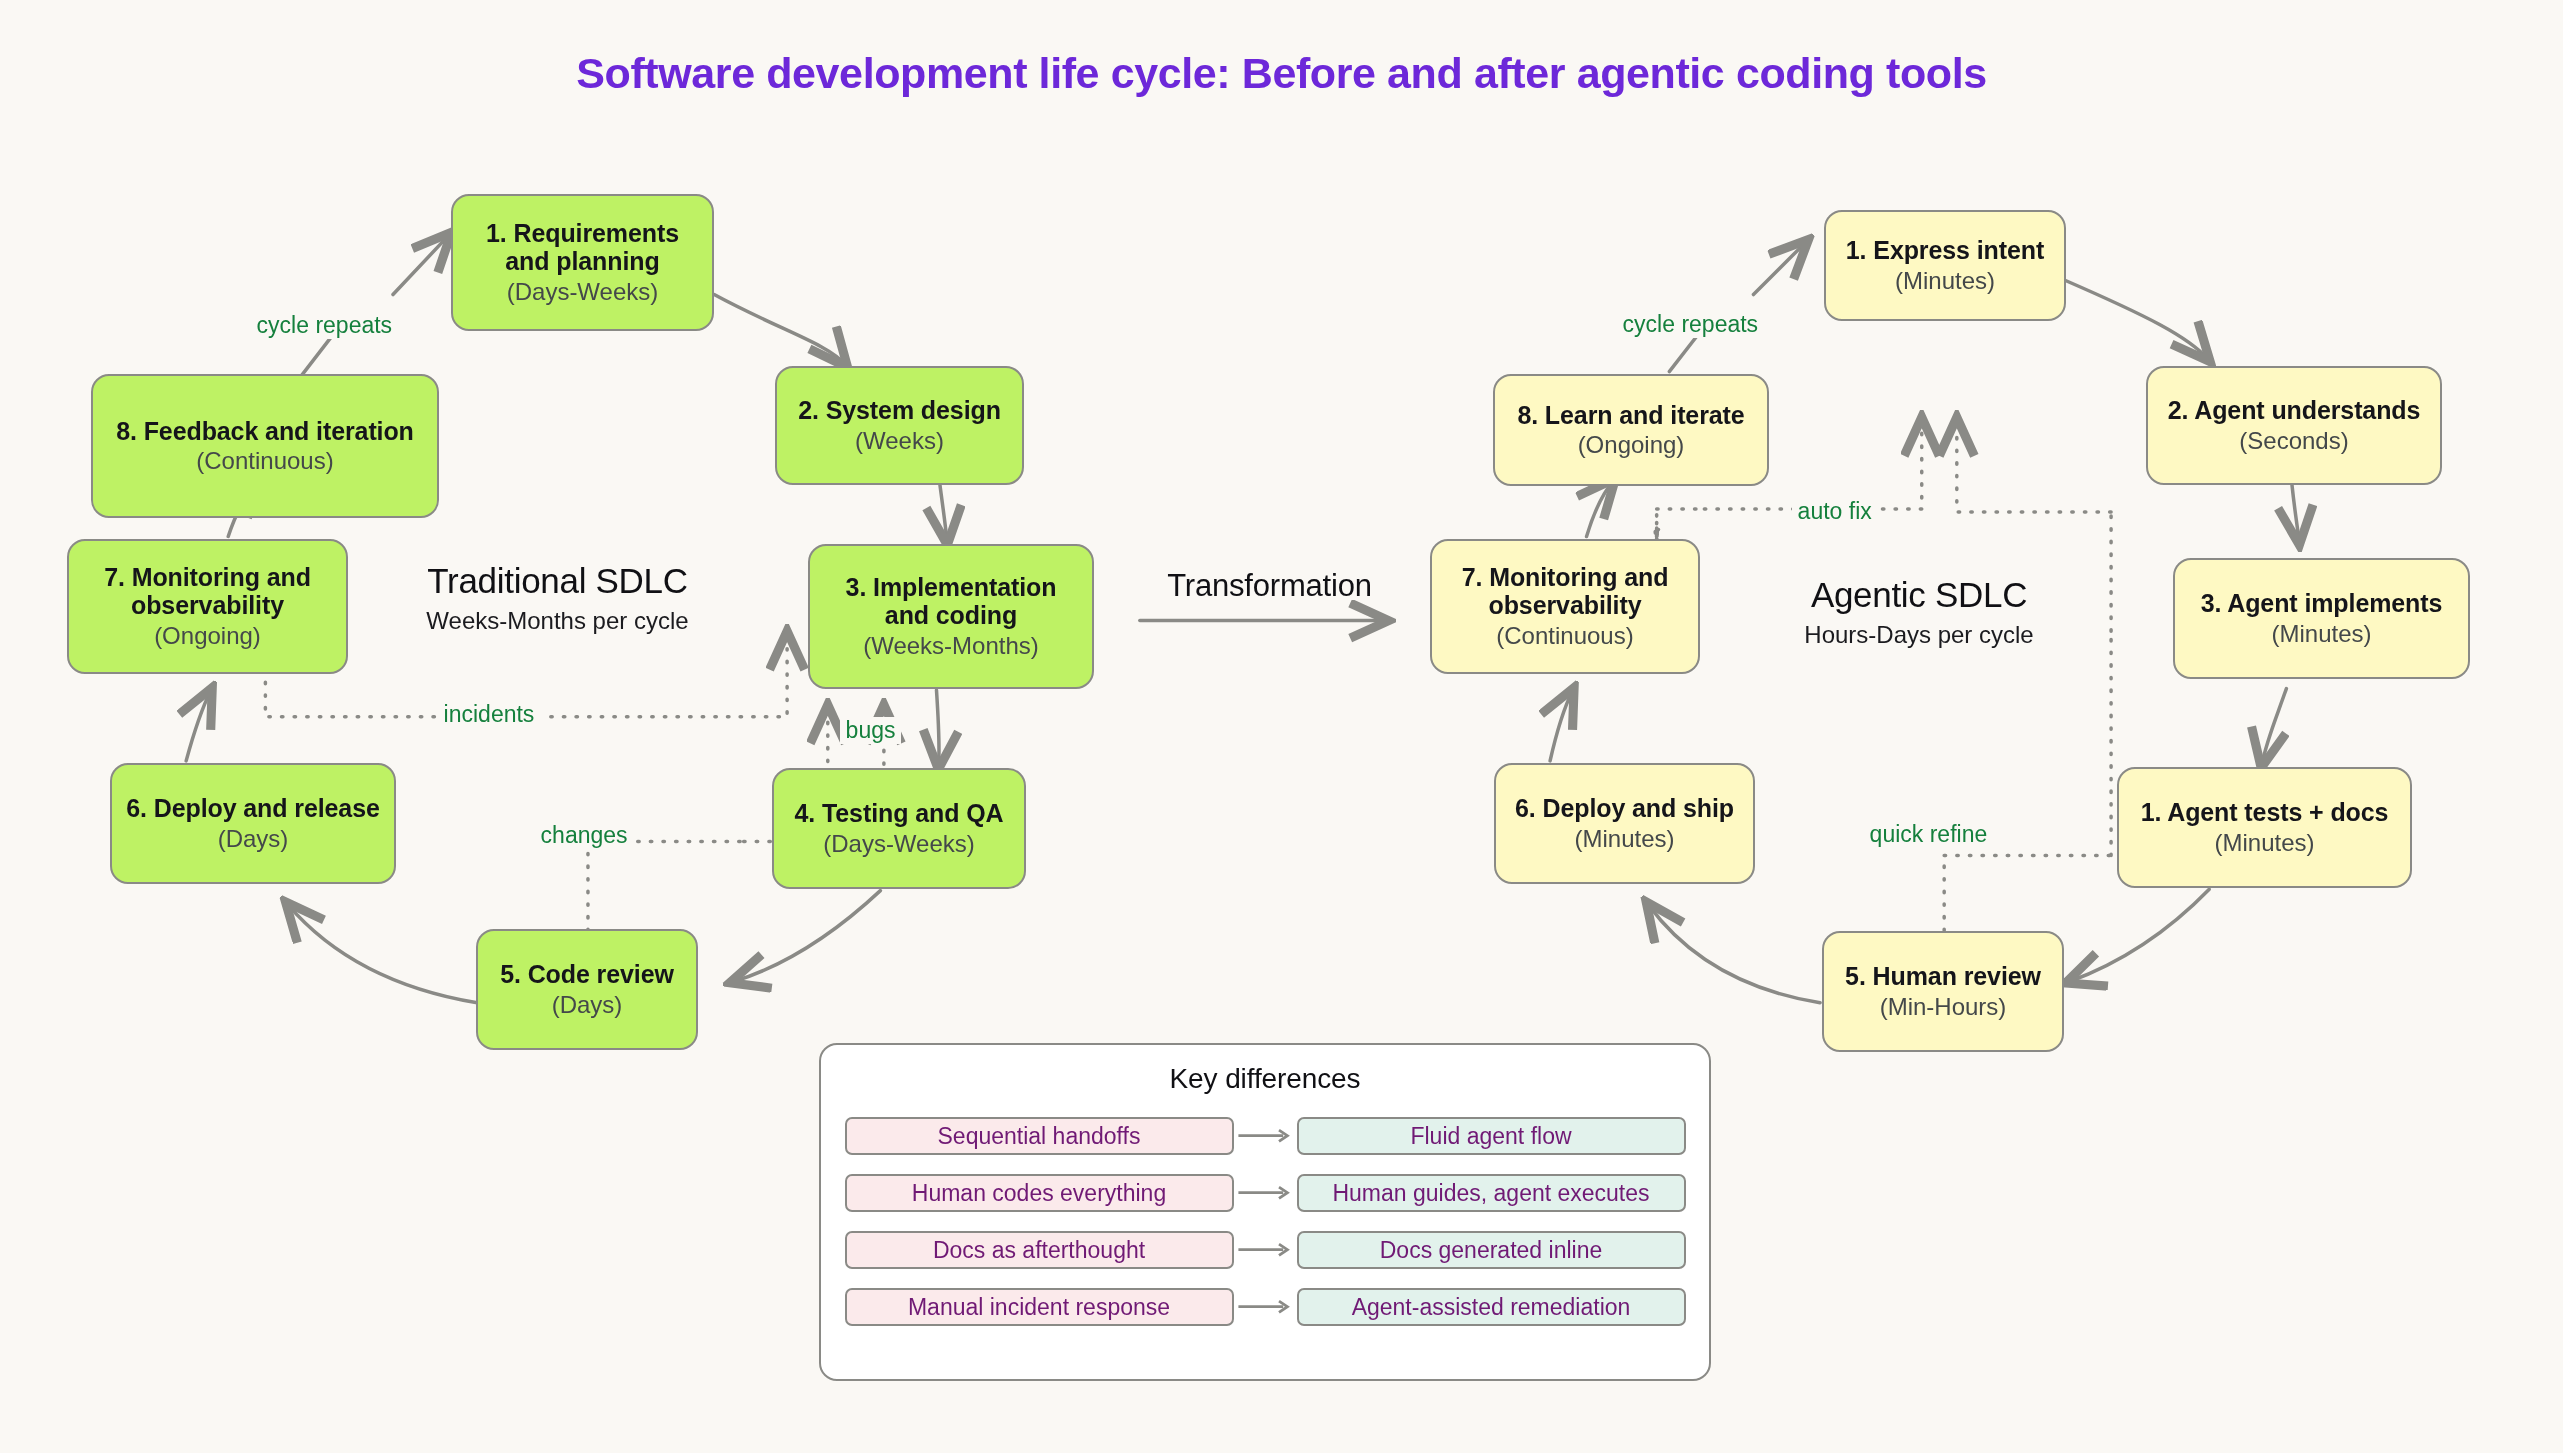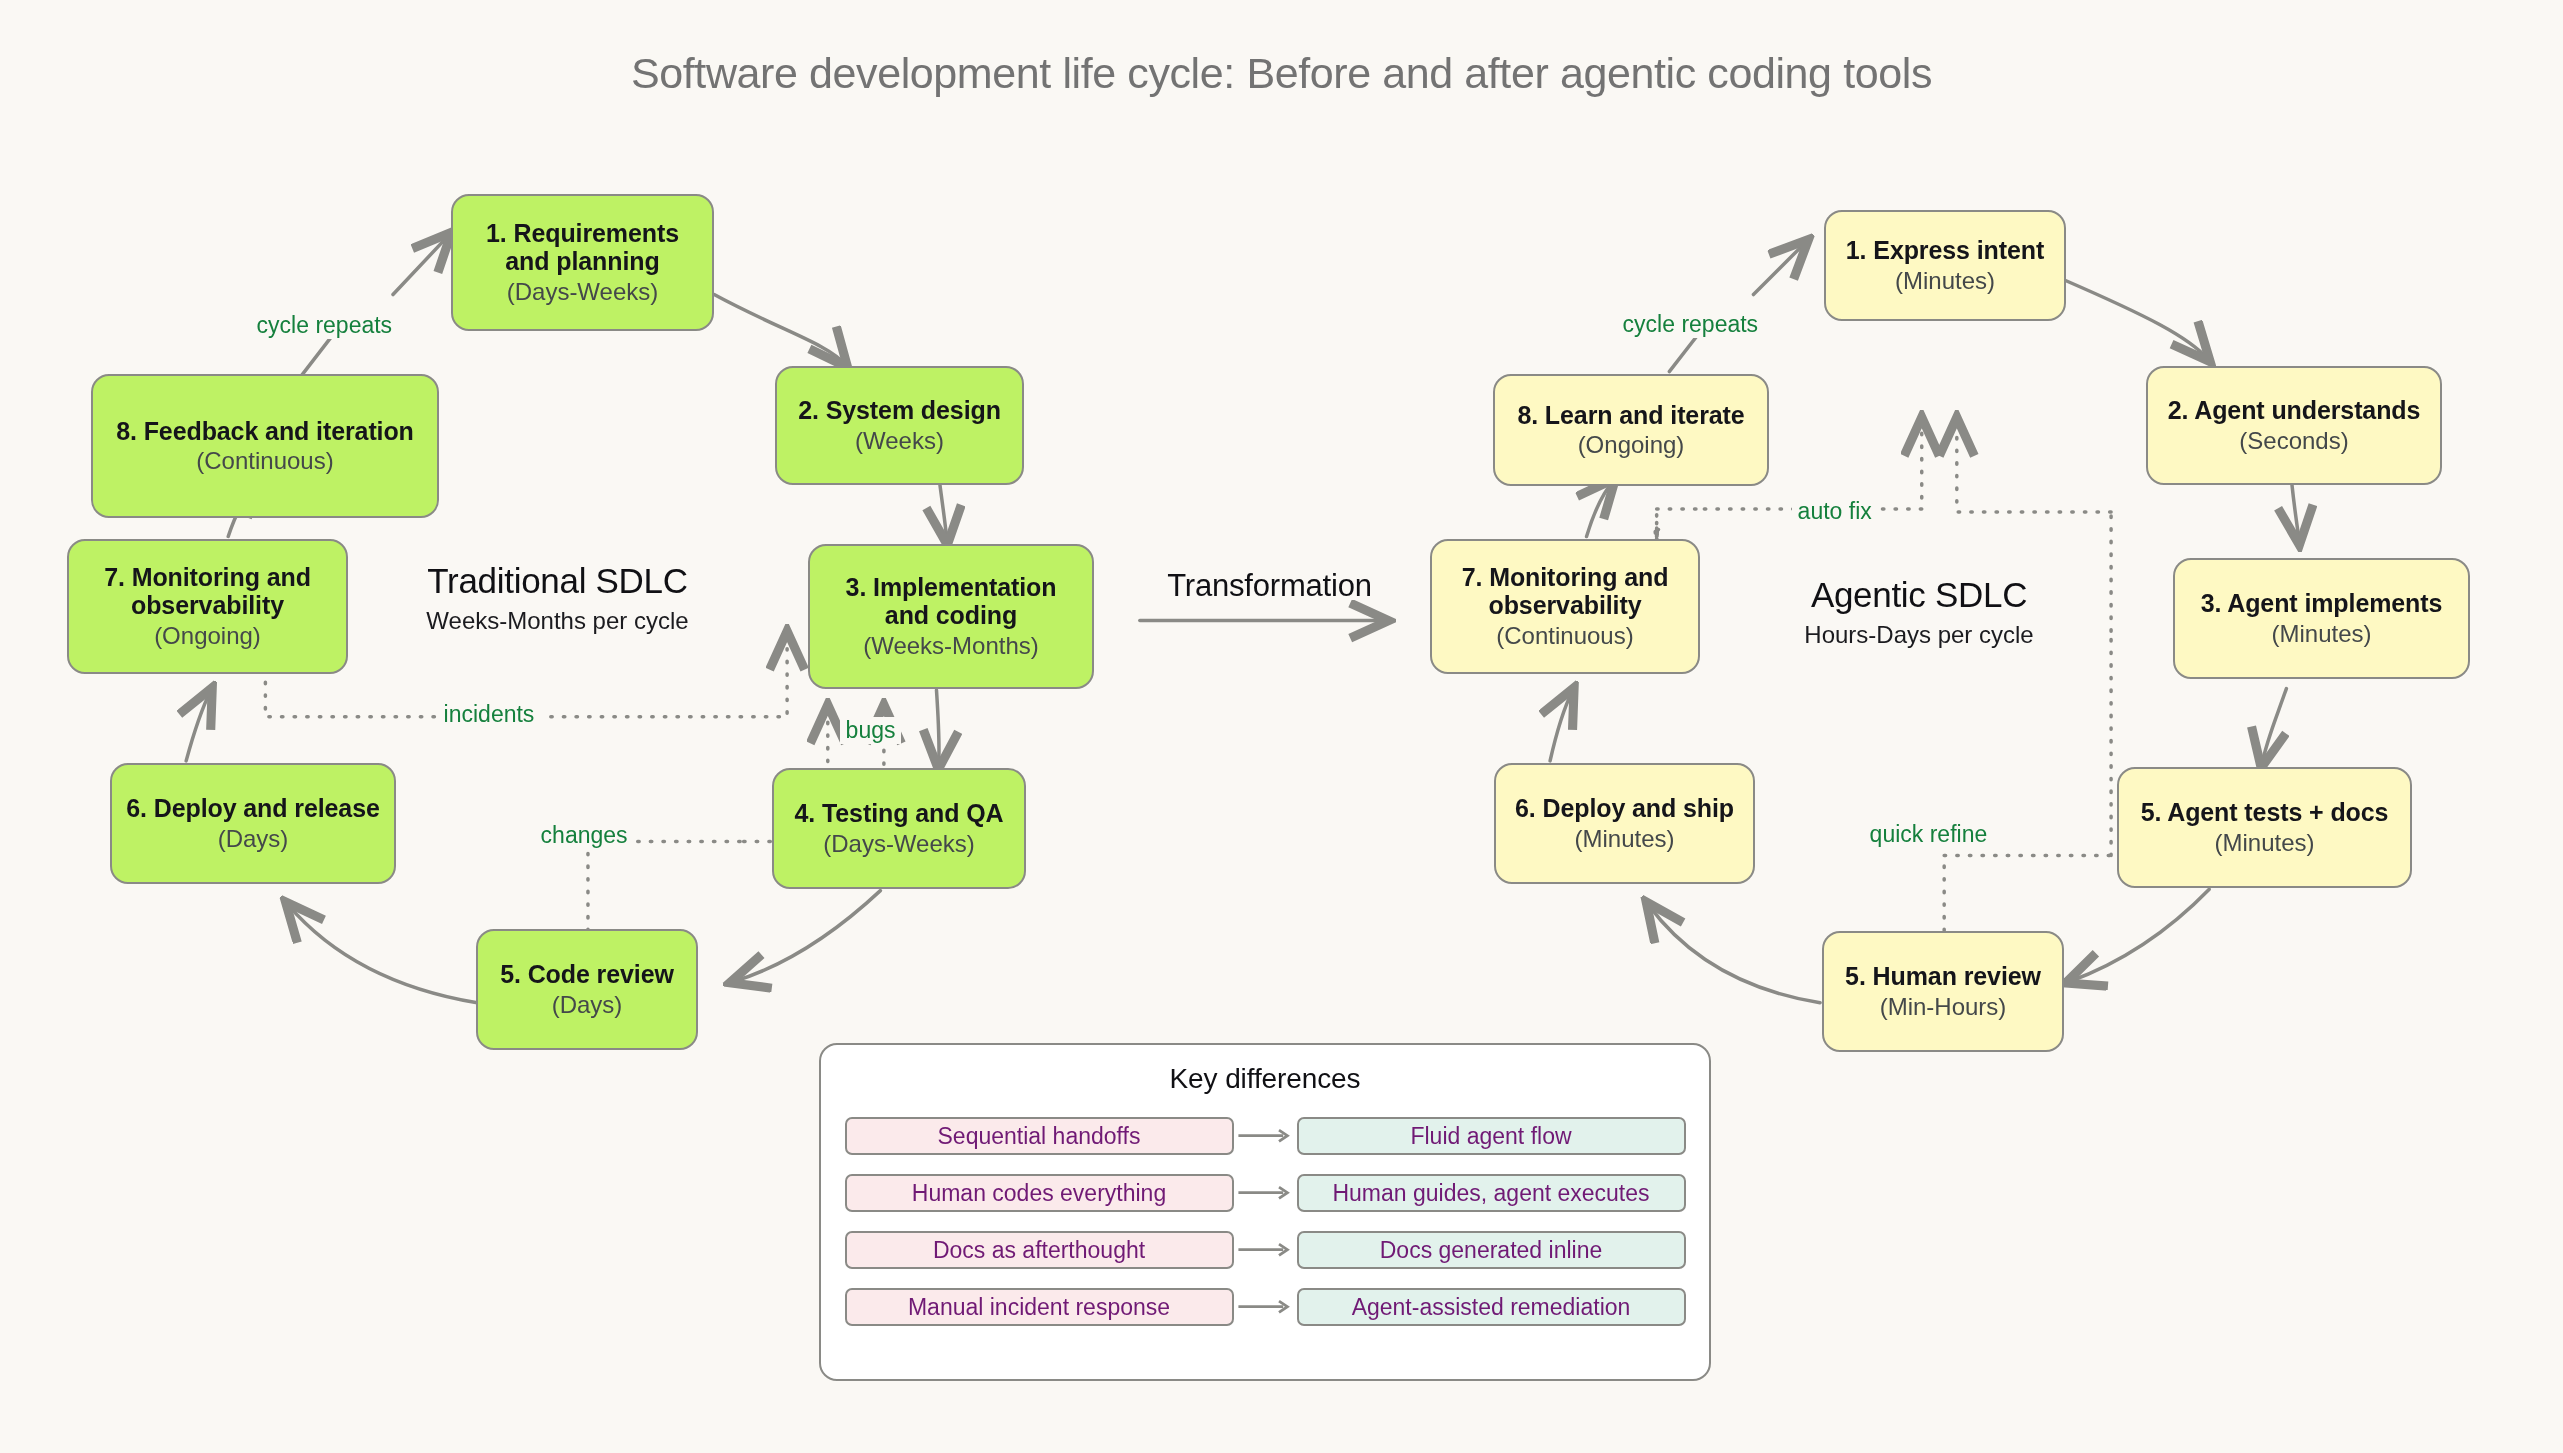--- a/index.html
+++ b/index.html
@@ -7,21 +7,21 @@
     width:2563px;height:1453px;
     background:#faf8f4;
     font-family:"Liberation Sans", sans-serif;
     overflow:hidden;
   }
   #stage{position:relative;width:2563px;height:1453px;}
   #wires{position:absolute;left:0;top:0;width:2563px;height:1453px;pointer-events:none;}
 
   .title{
     position:absolute;left:0;top:49px;width:2563px;text-align:center;
-    font-size:43px;font-weight:400;color:#737373;letter-spacing:-0.4px;
+    font-size:43px;font-weight:700;color:#6d28d9;letter-spacing:-0.4px;
   }
 
   .node{
     position:absolute;box-sizing:border-box;
     border:2.8px solid #8a8a86;border-radius:18px;
     display:flex;flex-direction:column;align-items:center;justify-content:center;
     text-align:center;padding:7px 11.2px;
   }
   .node.pink{background:#bef264;}
   .node.mint{background:#fef9c3;}
@@ -231,21 +231,21 @@
     <div class="nlabel">2. Agent understands</div>
     <div class="nmeta">(Seconds)</div>
   </div>
 
   <div class="node mint" style="left:2173px;top:558px;width:297px;height:121px;">
     <div class="nlabel">3. Agent implements</div>
     <div class="nmeta">(Minutes)</div>
   </div>
 
   <div class="node mint" style="left:2117px;top:767px;width:295px;height:121px;">
-    <div class="nlabel">5. Agent tests + docs</div>
+    <div class="nlabel">1. Agent tests + docs</div>
     <div class="nmeta">(Minutes)</div>
   </div>
 
   <div class="node mint" style="left:1822px;top:931px;width:242px;height:121px;">
     <div class="nlabel">5. Human review</div>
     <div class="nmeta">(Min-Hours)</div>
   </div>
 
   <div class="node mint" style="left:1494px;top:763px;width:261px;height:121px;">
     <div class="nlabel">6. Deploy and ship</div>

